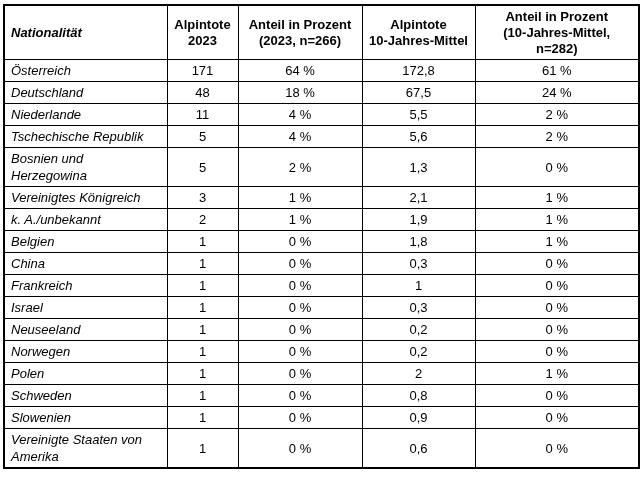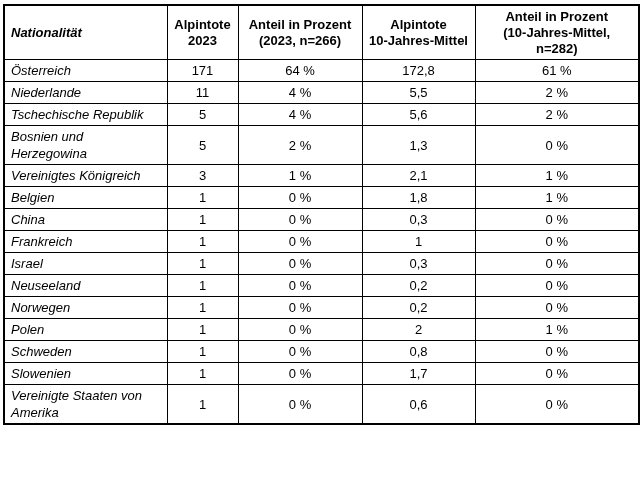--- a/index.html
+++ b/index.html
@@ -73,20 +73,27 @@
     </thead>
     <tbody>
         <tr>
     <td class="col-name">Österreich</td>
     <td>171</td>
     <td>64 %</td>
     <td>172,8</td>
     <td>61 %</td>
   </tr>
         <tr>
+    <td class="col-name">Deutschland</td>
+    <td>48</td>
+    <td>18 %</td>
+    <td>67,5</td>
+    <td>24 %</td>
+  </tr>
+        <tr>
     <td class="col-name">Niederlande</td>
     <td>11</td>
     <td>4 %</td>
     <td>5,5</td>
     <td>2 %</td>
   </tr>
         <tr>
     <td class="col-name">Tschechische Republik</td>
     <td>5</td>
     <td>4 %</td>
@@ -98,20 +105,27 @@
     <td>5</td>
     <td>2 %</td>
     <td>1,3</td>
     <td>0 %</td>
   </tr>
         <tr>
     <td class="col-name">Vereinigtes Königreich</td>
     <td>3</td>
     <td>1 %</td>
     <td>2,1</td>
+    <td>1 %</td>
+  </tr>
+        <tr>
+    <td class="col-name">k. A./unbekannt</td>
+    <td>2</td>
+    <td>1 %</td>
+    <td>1,9</td>
     <td>1 %</td>
   </tr>
         <tr>
     <td class="col-name">Belgien</td>
     <td>1</td>
     <td>0 %</td>
     <td>1,8</td>
     <td>1 %</td>
   </tr>
         <tr>
@@ -160,21 +174,21 @@
     <td class="col-name">Schweden</td>
     <td>1</td>
     <td>0 %</td>
     <td>0,8</td>
     <td>0 %</td>
   </tr>
         <tr>
     <td class="col-name">Slowenien</td>
     <td>1</td>
     <td>0 %</td>
-    <td>1,7</td>
+    <td>0,9</td>
     <td>0 %</td>
   </tr>
         <tr>
     <td class="col-name">Vereinigte Staaten von Amerika</td>
     <td>1</td>
     <td>0 %</td>
     <td>0,6</td>
     <td>0 %</td>
   </tr>
       </tbody>

